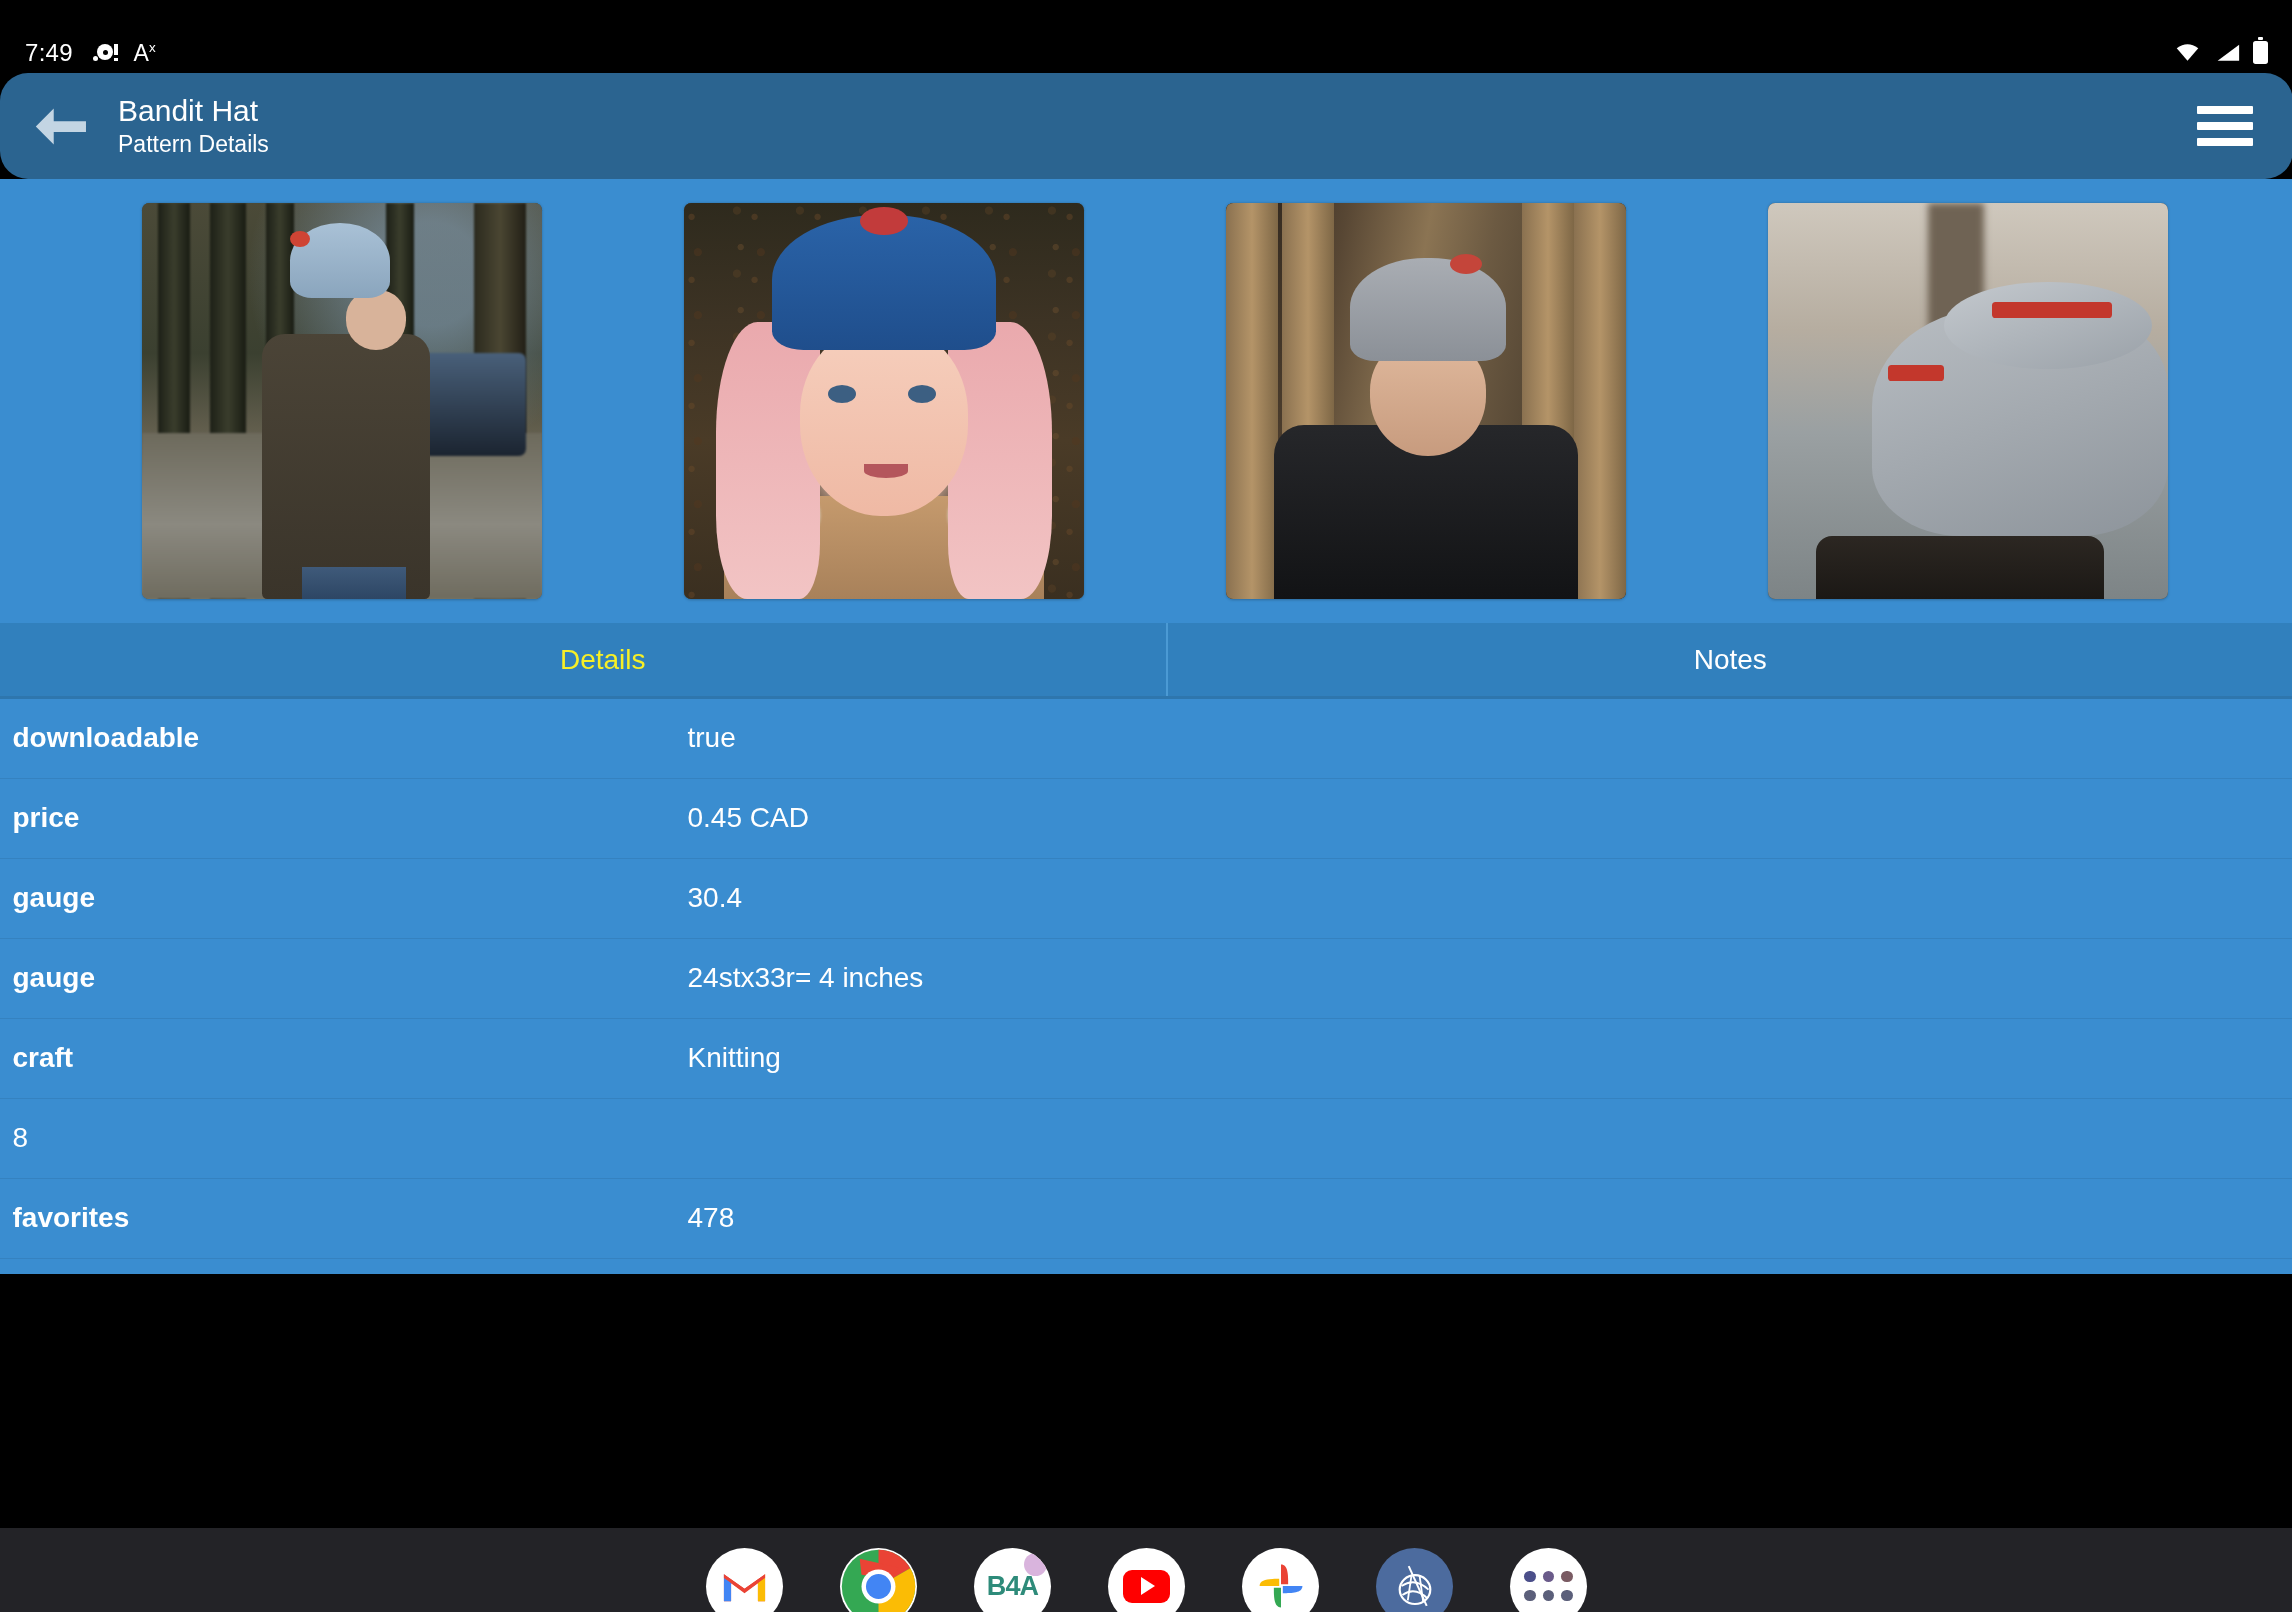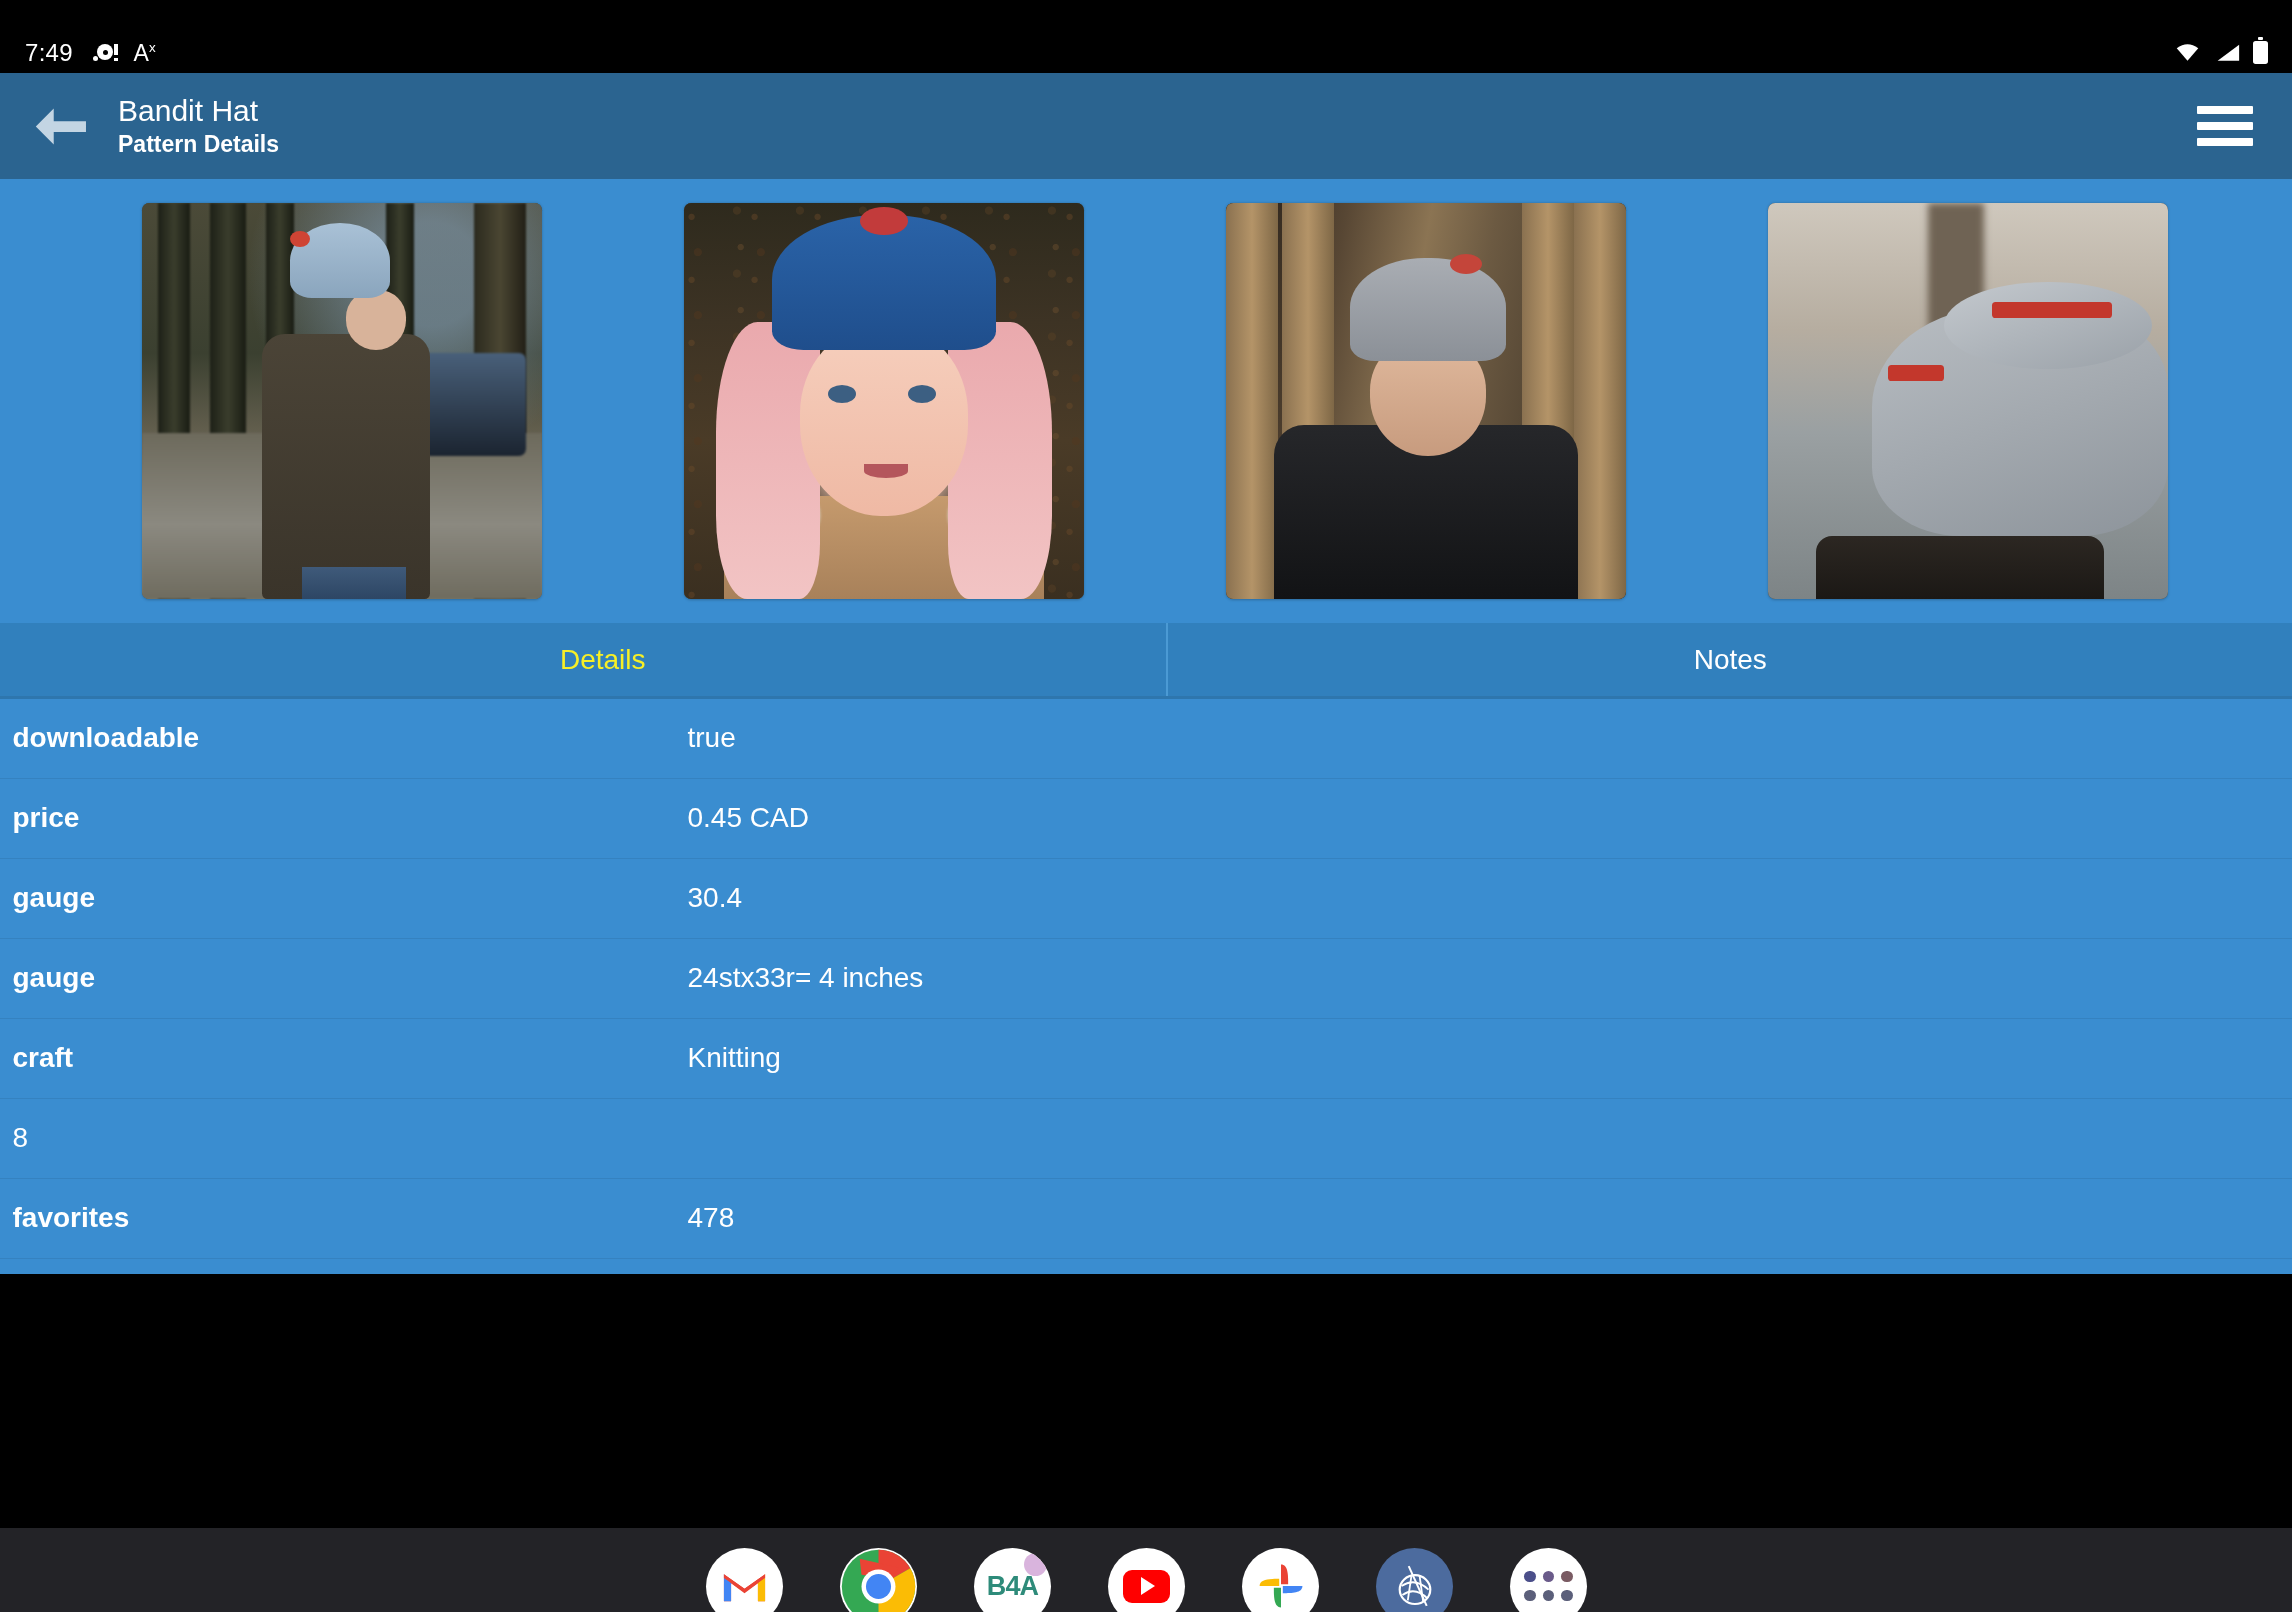--- a/index.html
+++ b/index.html
@@ -43,29 +43,29 @@
     width: 15px; height: 23px; border: 2.7px solid #fff; border-radius: 2.7px;
     position: relative; background: #fff;
   }
   .ic-battery::before {
     content: ""; position: absolute; left: 3.1px; top: -6.3px; width: 5.4px; height: 3.6px; background: #fff; border-radius: 0.9px;
   }
 
   
   .appbar {
     height: 106px; background: #2b6490;
-    display: flex; align-items: center; padding: 0 30px 0 27px;
+    display: flex; align-items: center; padding: 0 30px 0 27px; border-radius: 28px;
   }
   .back-btn {
     width: 66px; height: 66px; display: flex; align-items: center; justify-content: center;
     cursor: pointer; flex: 0 0 auto;
   }
   .titles { margin-left: 25px; display: flex; flex-direction: column; justify-content: center; }
   .title-main { color: #ffffff; font-size: 30px; line-height: 1.12; font-weight: 400; }
-  .title-sub  { color: #ffffff; font-size: 23px; line-height: 1.2; font-weight: 700; margin-top: 3.6px; }
+  .title-sub  { color: #ffffff; font-size: 23px; line-height: 1.2; font-weight: 400; margin-top: 3.6px; }
   .appbar-spacer { flex: 1; }
   .hamburger { width: 77px; height: 77px; display: flex; flex-direction: column; justify-content: center; align-items: center; gap: 8px; cursor: pointer; }
   .hamburger span { display: block; width: 56px; height: 8px; background: #fff; border-radius: 0.9px; }
 
   
   .gallery {
     height: 444px; background: #3a8dd0; position: relative; overflow: hidden;
     display: flex; align-items: center; padding-left: 142px; gap: 142px;
   }
   .photo {

